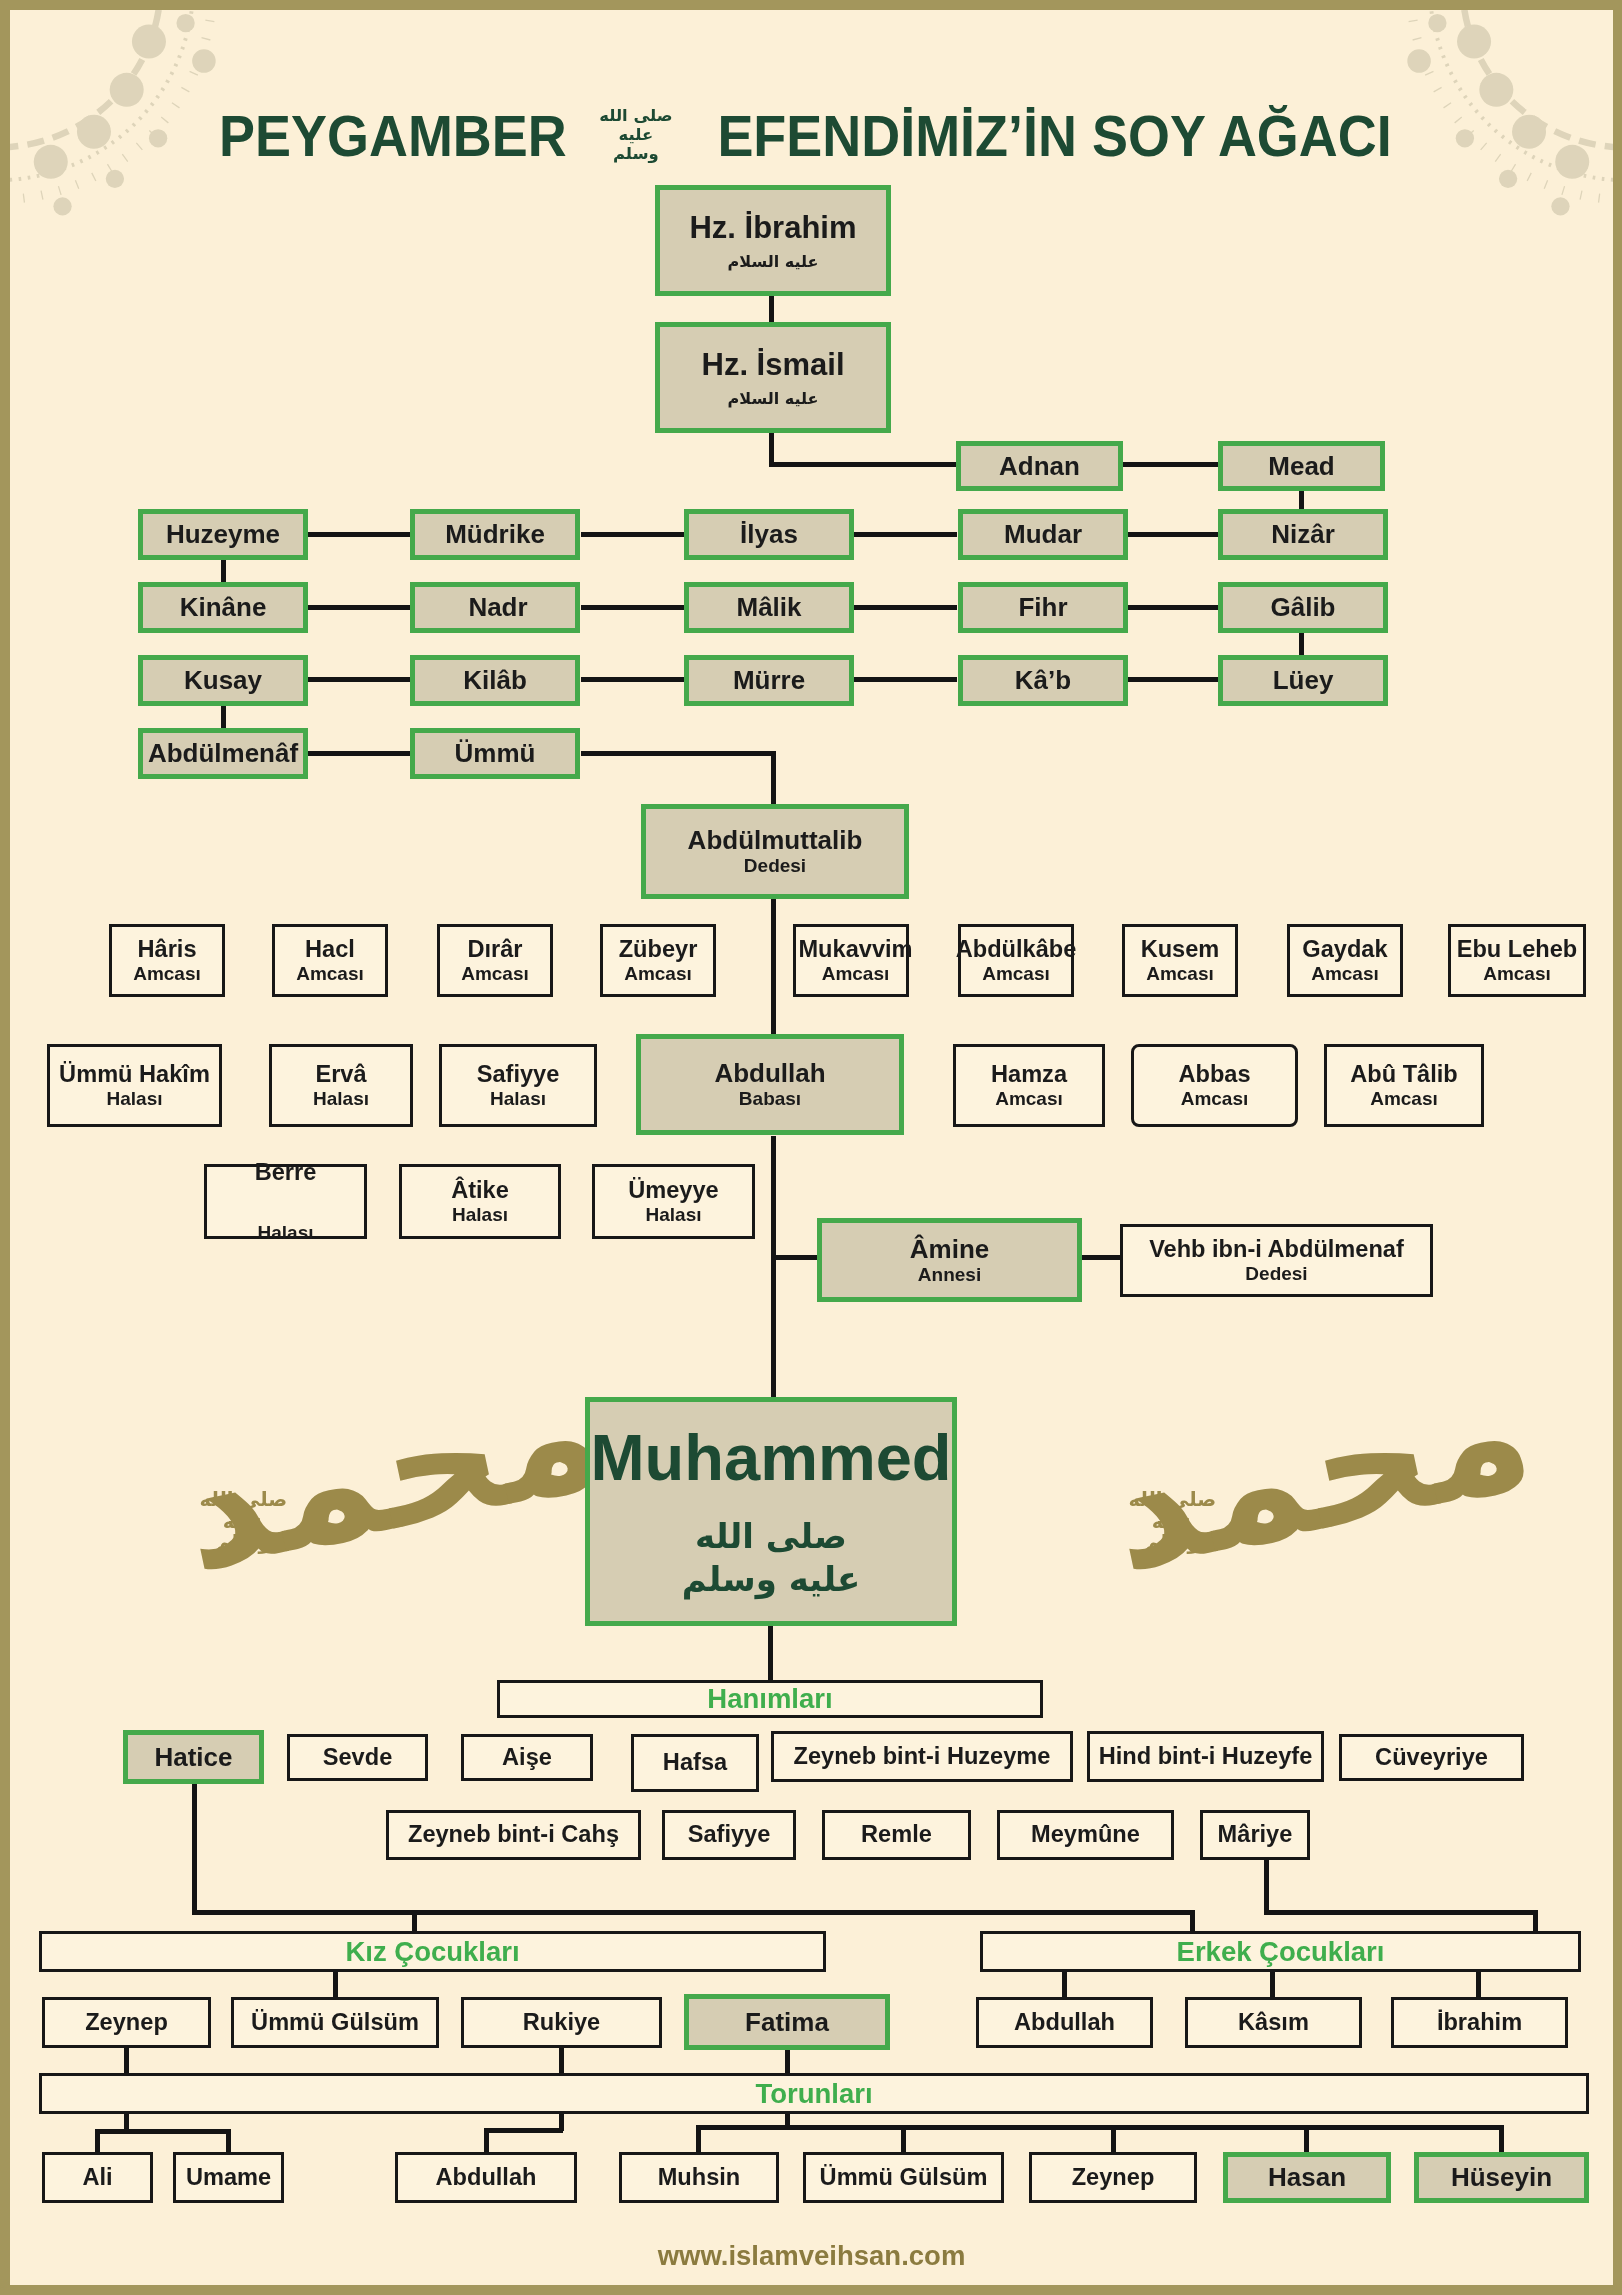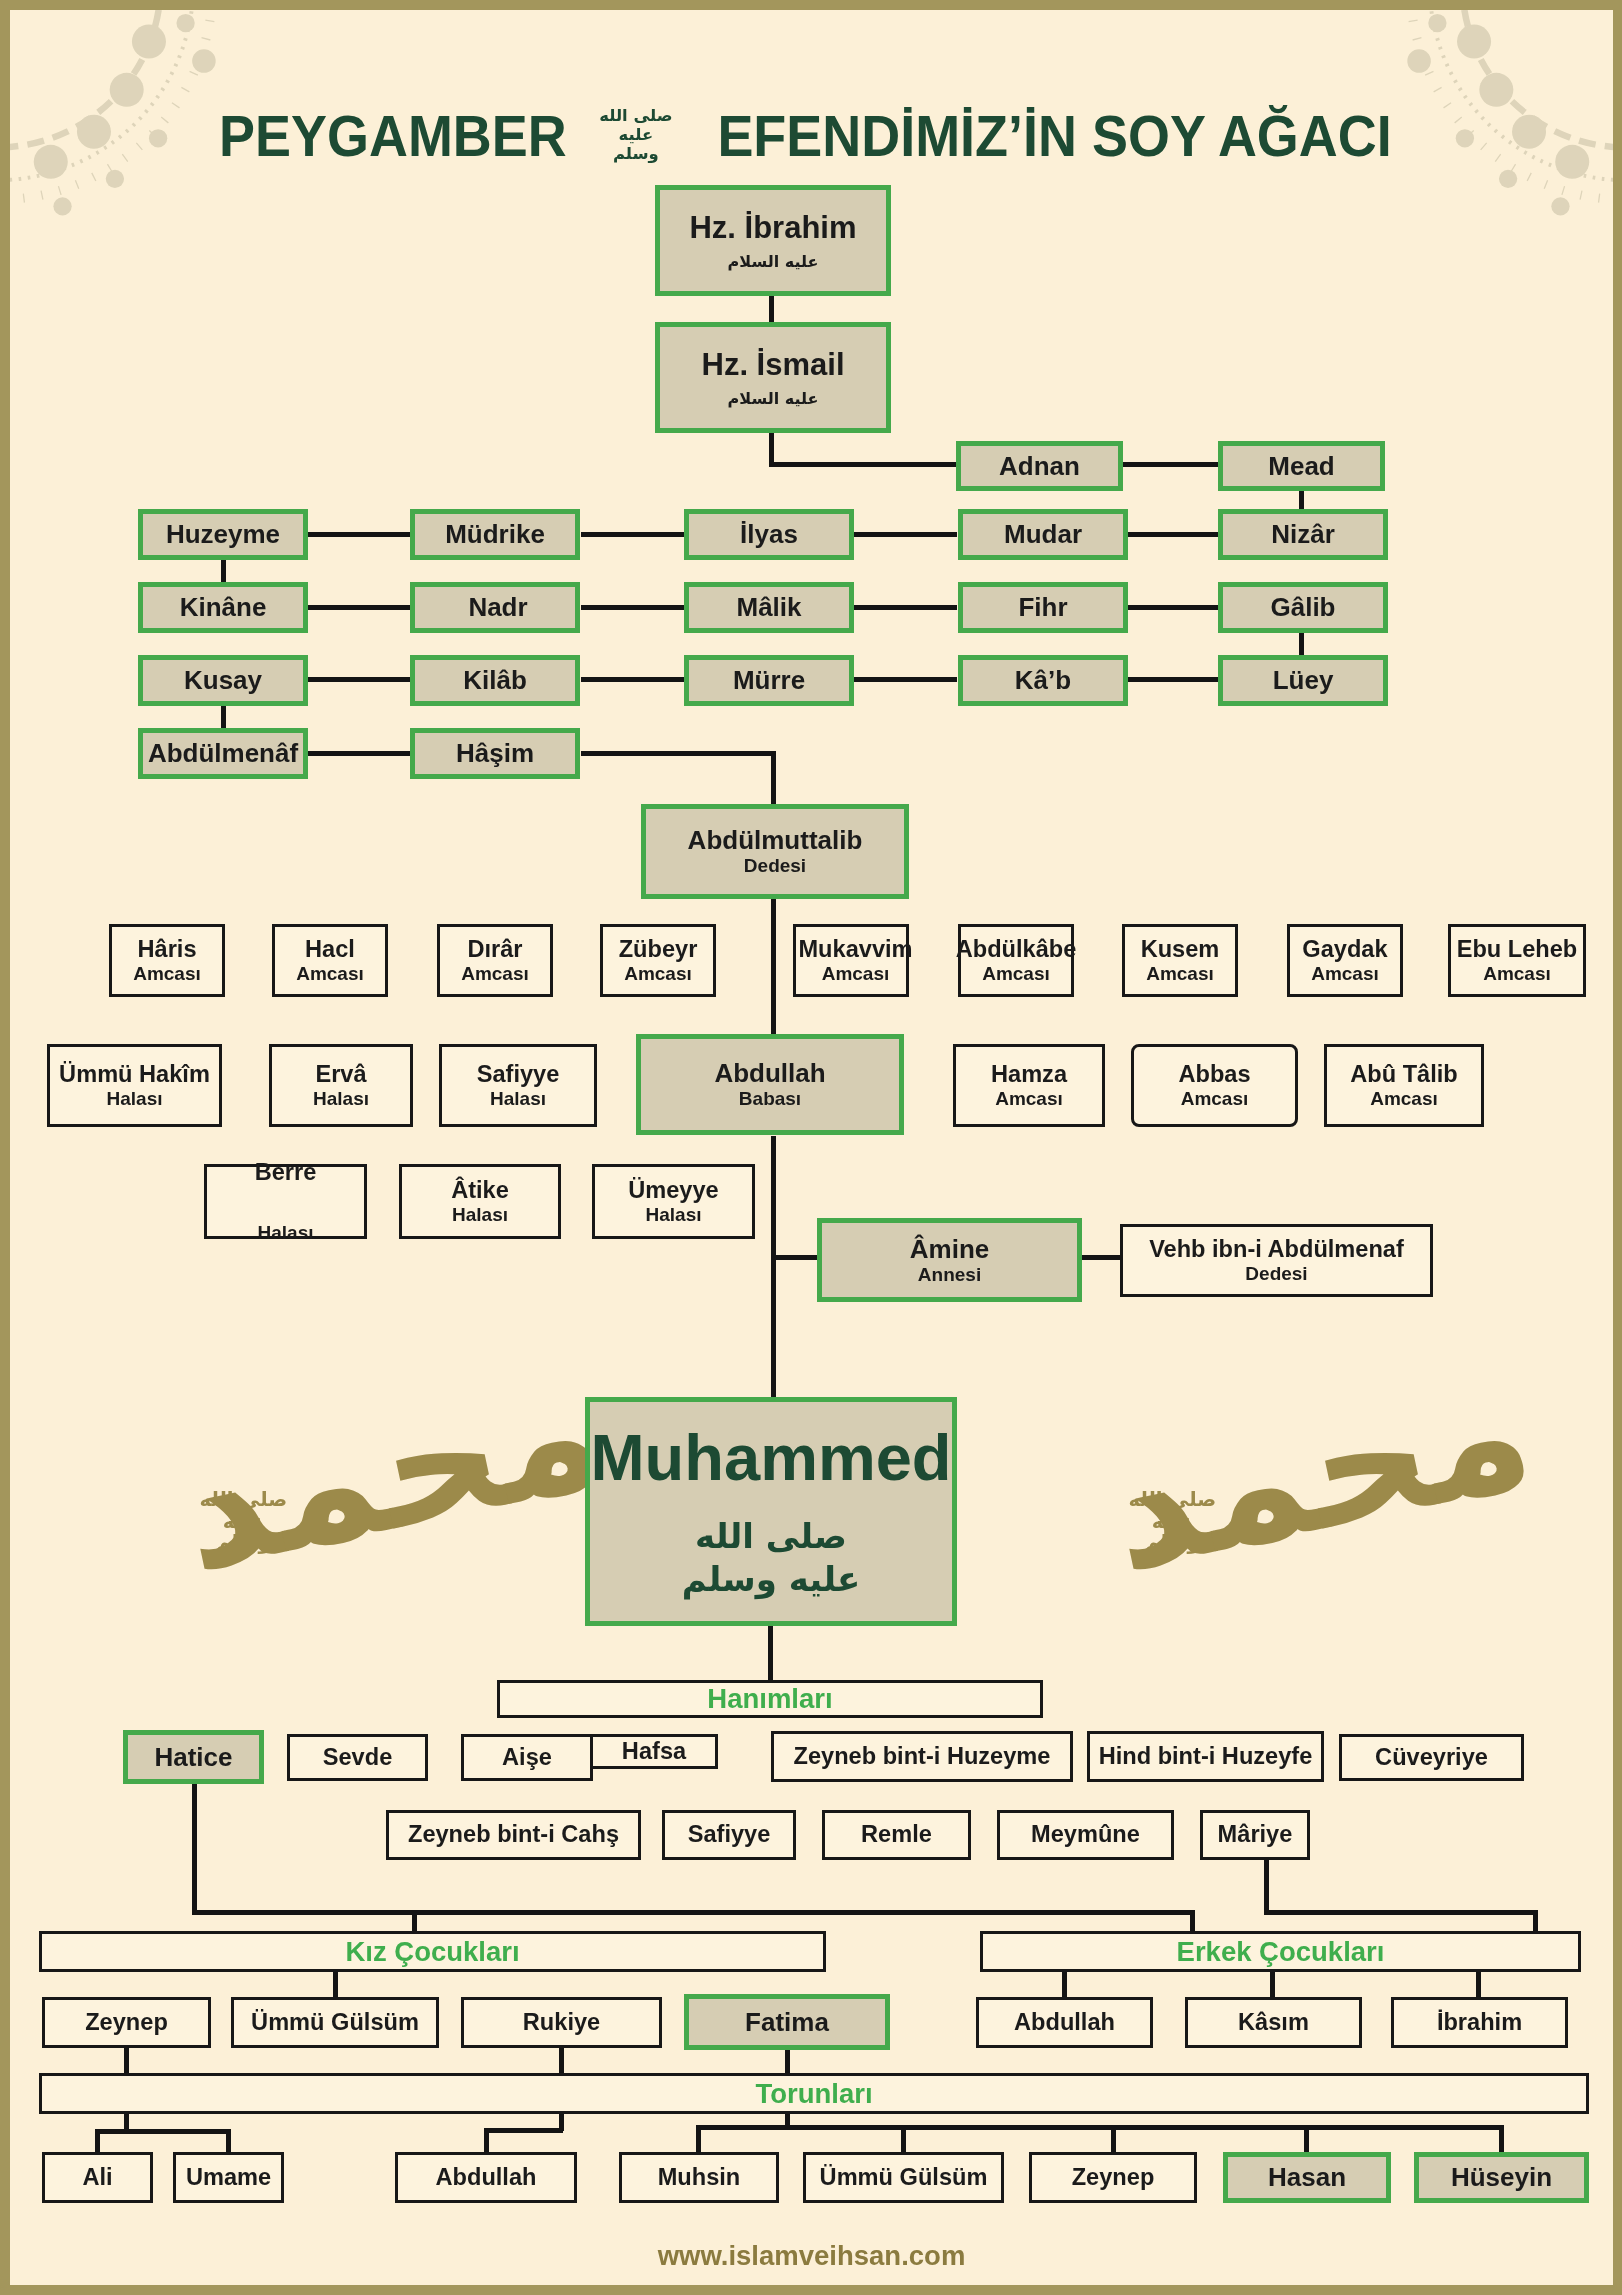--- a/index.html
+++ b/index.html
@@ -226,21 +226,21 @@
     <div class="node k-g" style="left: 948px; top: 645px; width: 170px; height: 51px;">
       <div class="t">Kâ’b</div>
     </div>
     <div class="node k-g" style="left: 1208px; top: 645px; width: 170px; height: 51px;">
       <div class="t">Lüey</div>
     </div>
     <div class="node k-g" style="left: 128px; top: 718px; width: 170px; height: 51px;">
       <div class="t">Abdülmenâf</div>
     </div>
     <div class="node k-g" style="left: 400px; top: 718px; width: 170px; height: 51px;">
-      <div class="t">Hâşim</div>
+      <div class="t">Ümmü</div>
     </div>
     <div class="node k-g" style="left: 631px; top: 794px; width: 268px; height: 95px;">
       <div class="t">Abdülmuttalib</div>
       <div class="s" style="white-space: pre-line;">Dedesi</div>
     </div>
     <div class="node k-p" style="left: 99px; top: 914px; width: 116px; height: 73px;">
       <div class="t">Hâris</div>
       <div class="s" style="white-space: pre-line;">Amcası</div>
     </div>
     <div class="node k-p" style="left: 262px; top: 914px; width: 116px; height: 73px;">
@@ -333,21 +333,21 @@
     </div>
     <div class="node k-g" style="left: 113px; top: 1720px; width: 141px; height: 54px;">
       <div class="t">Hatice</div>
     </div>
     <div class="node k-p" style="left: 277px; top: 1724px; width: 141px; height: 47px;">
       <div class="t">Sevde</div>
     </div>
     <div class="node k-p" style="left: 451px; top: 1724px; width: 132px; height: 47px;">
       <div class="t">Aişe</div>
     </div>
-    <div class="node k-p" style="left: 580px; top: 1724px; width: 128px; height: 35px; text-align: center;">
+    <div class="node k-p" style="left: 621px; top: 1724px; width: 128px; height: 58px; text-align: center;">
       <div class="t">Hafsa</div>
     </div>
     <div class="node k-p" style="left: 761px; top: 1721px; width: 302px; height: 51px;">
       <div class="t">Zeyneb bint-i Huzeyme</div>
     </div>
     <div class="node k-p" style="left: 1077px; top: 1721px; width: 237px; height: 51px;">
       <div class="t">Hind bint-i Huzeyfe</div>
     </div>
     <div class="node k-p" style="left: 1329px; top: 1724px; width: 185px; height: 47px;">
       <div class="t">Cüveyriye</div>

